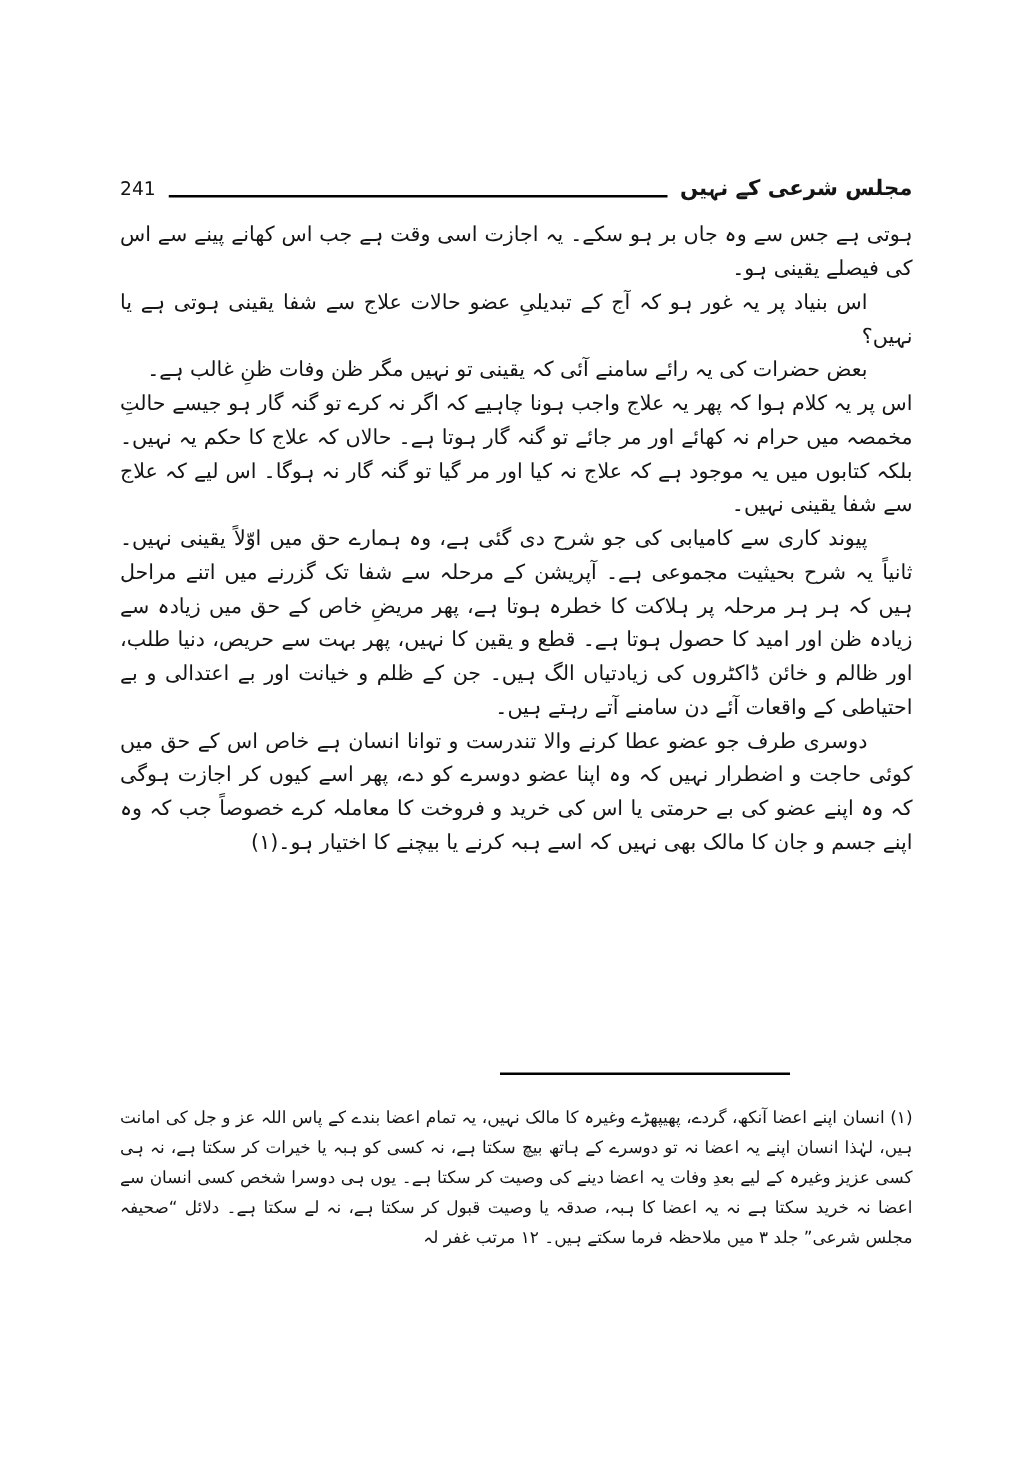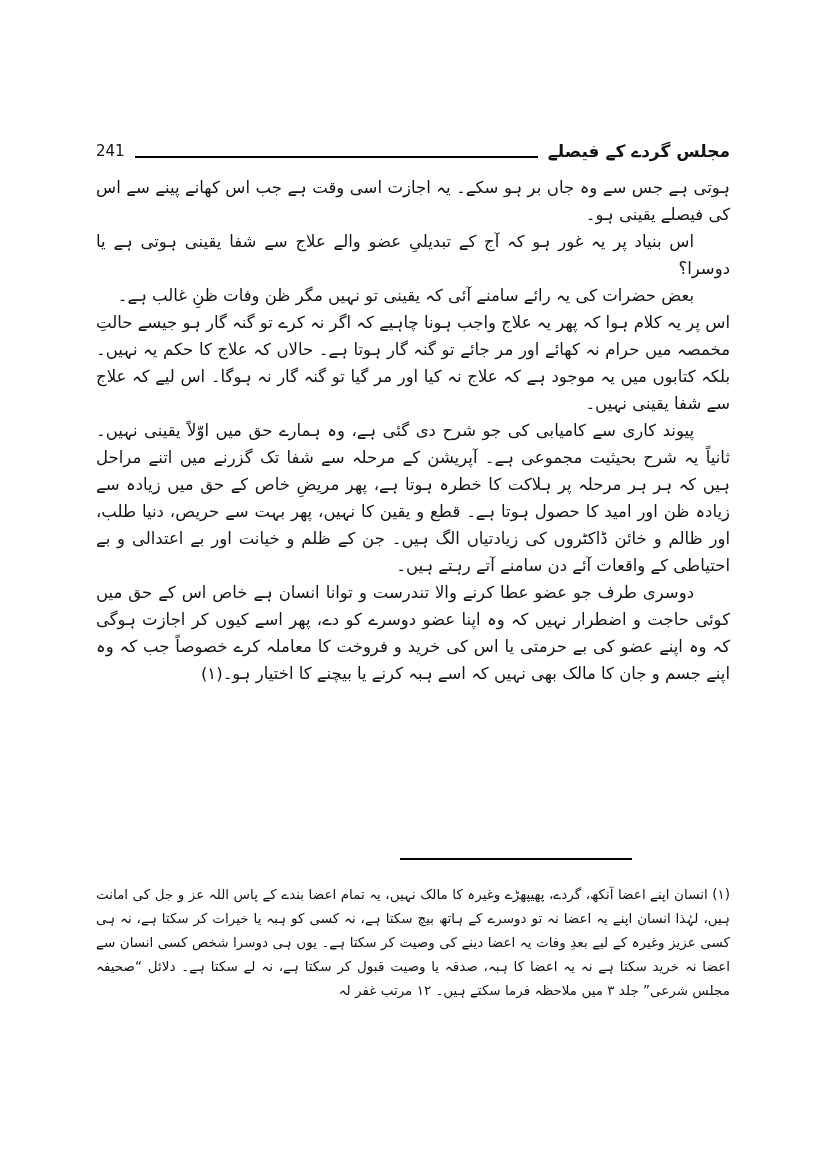--- a/index.html
+++ b/index.html
@@ -84,28 +84,28 @@
   }
 </style>
 </head>
 <body>
 
 <div class="page">
 
   <div class="content">
 
     <div class="header-row">
-      <span class="header-title">مجلس گردے کے فیصلے</span>
+      <span class="header-title">مجلس شرعی کے نہیں</span>
       <span class="header-rule"></span>
       <span class="page-number">241</span>
     </div>
 
     <div class="body-text">
       <p>ہوتی ہے جس سے وہ جاں بر ہو سکے۔ یہ اجازت اسی وقت ہے جب اس کھانے پینے سے اس کی فیصلے یقینی ہو۔</p>
-      <p class="indent">اس بنیاد پر یہ غور ہو کہ آج کے تبدیلیِ عضو والے علاج سے شفا یقینی ہوتی ہے یا دوسرا؟</p>
+      <p class="indent">اس بنیاد پر یہ غور ہو کہ آج کے تبدیلیِ عضو حالات علاج سے شفا یقینی ہوتی ہے یا نہیں؟</p>
       <p class="indent">بعض حضرات کی یہ رائے سامنے آئی کہ یقینی تو نہیں مگر ظن وفات ظنِ غالب ہے۔</p>
       <p>اس پر یہ کلام ہوا کہ پھر یہ علاج واجب ہونا چاہیے کہ اگر نہ کرے تو گنہ گار ہو جیسے حالتِ مخمصہ میں حرام نہ کھائے اور مر جائے تو گنہ گار ہوتا ہے۔ حالاں کہ علاج کا حکم یہ نہیں۔ بلکہ کتابوں میں یہ موجود ہے کہ علاج نہ کیا اور مر گیا تو گنہ گار نہ ہوگا۔ اس لیے کہ علاج سے شفا یقینی نہیں۔</p>
       <p class="indent">پیوند کاری سے کامیابی کی جو شرح دی گئی ہے، وہ ہمارے حق میں اوّلاً یقینی نہیں۔ ثانیاً یہ شرح بحیثیت مجموعی ہے۔ آپریشن کے مرحلہ سے شفا تک گزرنے میں اتنے مراحل ہیں کہ ہر ہر مرحلہ پر ہلاکت کا خطرہ ہوتا ہے، پھر مریضِ خاص کے حق میں زیادہ سے زیادہ ظن اور امید کا حصول ہوتا ہے۔ قطع و یقین کا نہیں، پھر بہت سے حریص، دنیا طلب، اور ظالم و خائن ڈاکٹروں کی زیادتیاں الگ ہیں۔ جن کے ظلم و خیانت اور بے اعتدالی و بے احتیاطی کے واقعات آئے دن سامنے آتے رہتے ہیں۔</p>
       <p class="indent">دوسری طرف جو عضو عطا کرنے والا تندرست و توانا انسان ہے خاص اس کے حق میں کوئی حاجت و اضطرار نہیں کہ وہ اپنا عضو دوسرے کو دے، پھر اسے کیوں کر اجازت ہوگی کہ وہ اپنے عضو کی بے حرمتی یا اس کی خرید و فروخت کا معاملہ کرے خصوصاً جب کہ وہ اپنے جسم و جان کا مالک بھی نہیں کہ اسے ہبہ کرنے یا بیچنے کا اختیار ہو۔(۱)</p>
     </div>
 
   </div>
 
   <div class="footnote">
     <div class="footnote-rule"></div>

